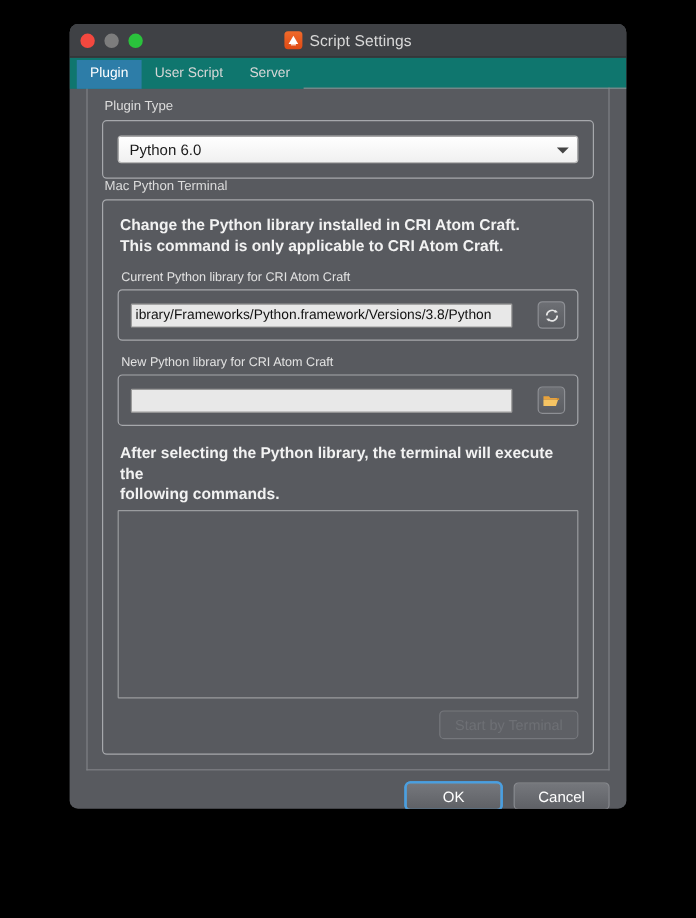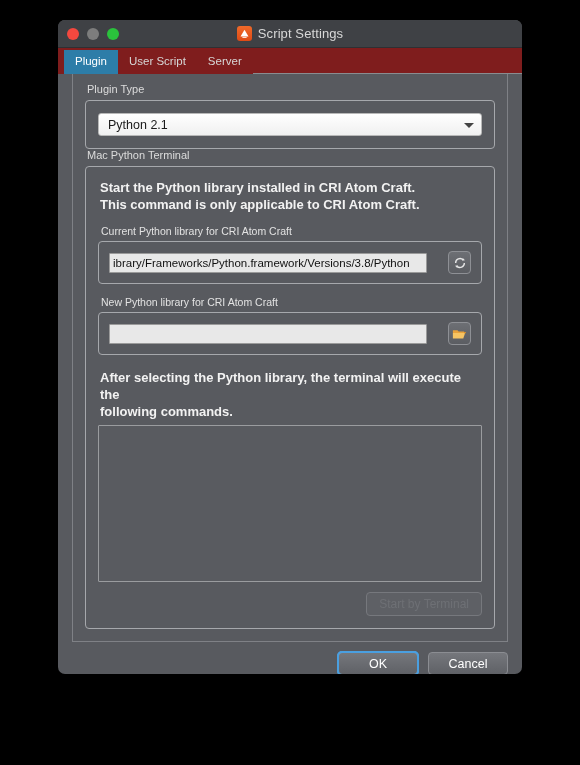--- a/index.html
+++ b/index.html
@@ -72,21 +72,21 @@
     font-size: 13px;
     letter-spacing: 0.1px;
   }
 
   
   .tabbar {
     display: flex;
     align-items: flex-end;
     height: 26px;
     padding-left: 6px;
-    background: #7f1d1d;
+    background: #0f766e;
   }
   .tab {
     font-size: 11.5px;
     color: #d7d7d7;
     padding: 5px 11px 6px 11px;
     line-height: 13px;
     background: transparent;
     border: none;
   }
   .tab.active {
@@ -294,32 +294,32 @@
   </div>
 
   <div class="body">
     <div class="outer-panel">
       <div class="content">
 
         <div class="group">
           <div class="group-label">Plugin Type</div>
           <div class="group-box">
             <div class="combo">
-              <span>Python 2.1</span>
+              <span>Python 6.0</span>
               <span class="caret"></span>
             </div>
           </div>
         </div>
 
         <div class="group">
           <div class="group-label">Mac Python Terminal</div>
           <div class="group-box">
 
             <div class="desc">
-              <div>Start the Python library installed in CRI Atom Craft.</div>
+              <div>Change the Python library installed in CRI Atom Craft.</div>
               <div>This command is only applicable to CRI Atom Craft.</div>
             </div>
 
             <div class="sub-label">Current Python library for CRI Atom Craft</div>
             <div class="field-box">
               <div class="text-input" title="ibrary/Frameworks/Python.framework/Versions/3.8/Python">ibrary/Frameworks/Python.framework/Versions/3.8/Python</div>
               <div class="icon-btn">
                 <svg width="14" height="14" viewBox="0 0 16 16">
                   <path d="M13 8a5 5 0 0 1-8.5 3.6" fill="none" stroke="#e6e6e6" stroke-width="1.6"></path>
                   <path d="M3 8a5 5 0 0 1 8.5-3.6" fill="none" stroke="#e6e6e6" stroke-width="1.6"></path>

